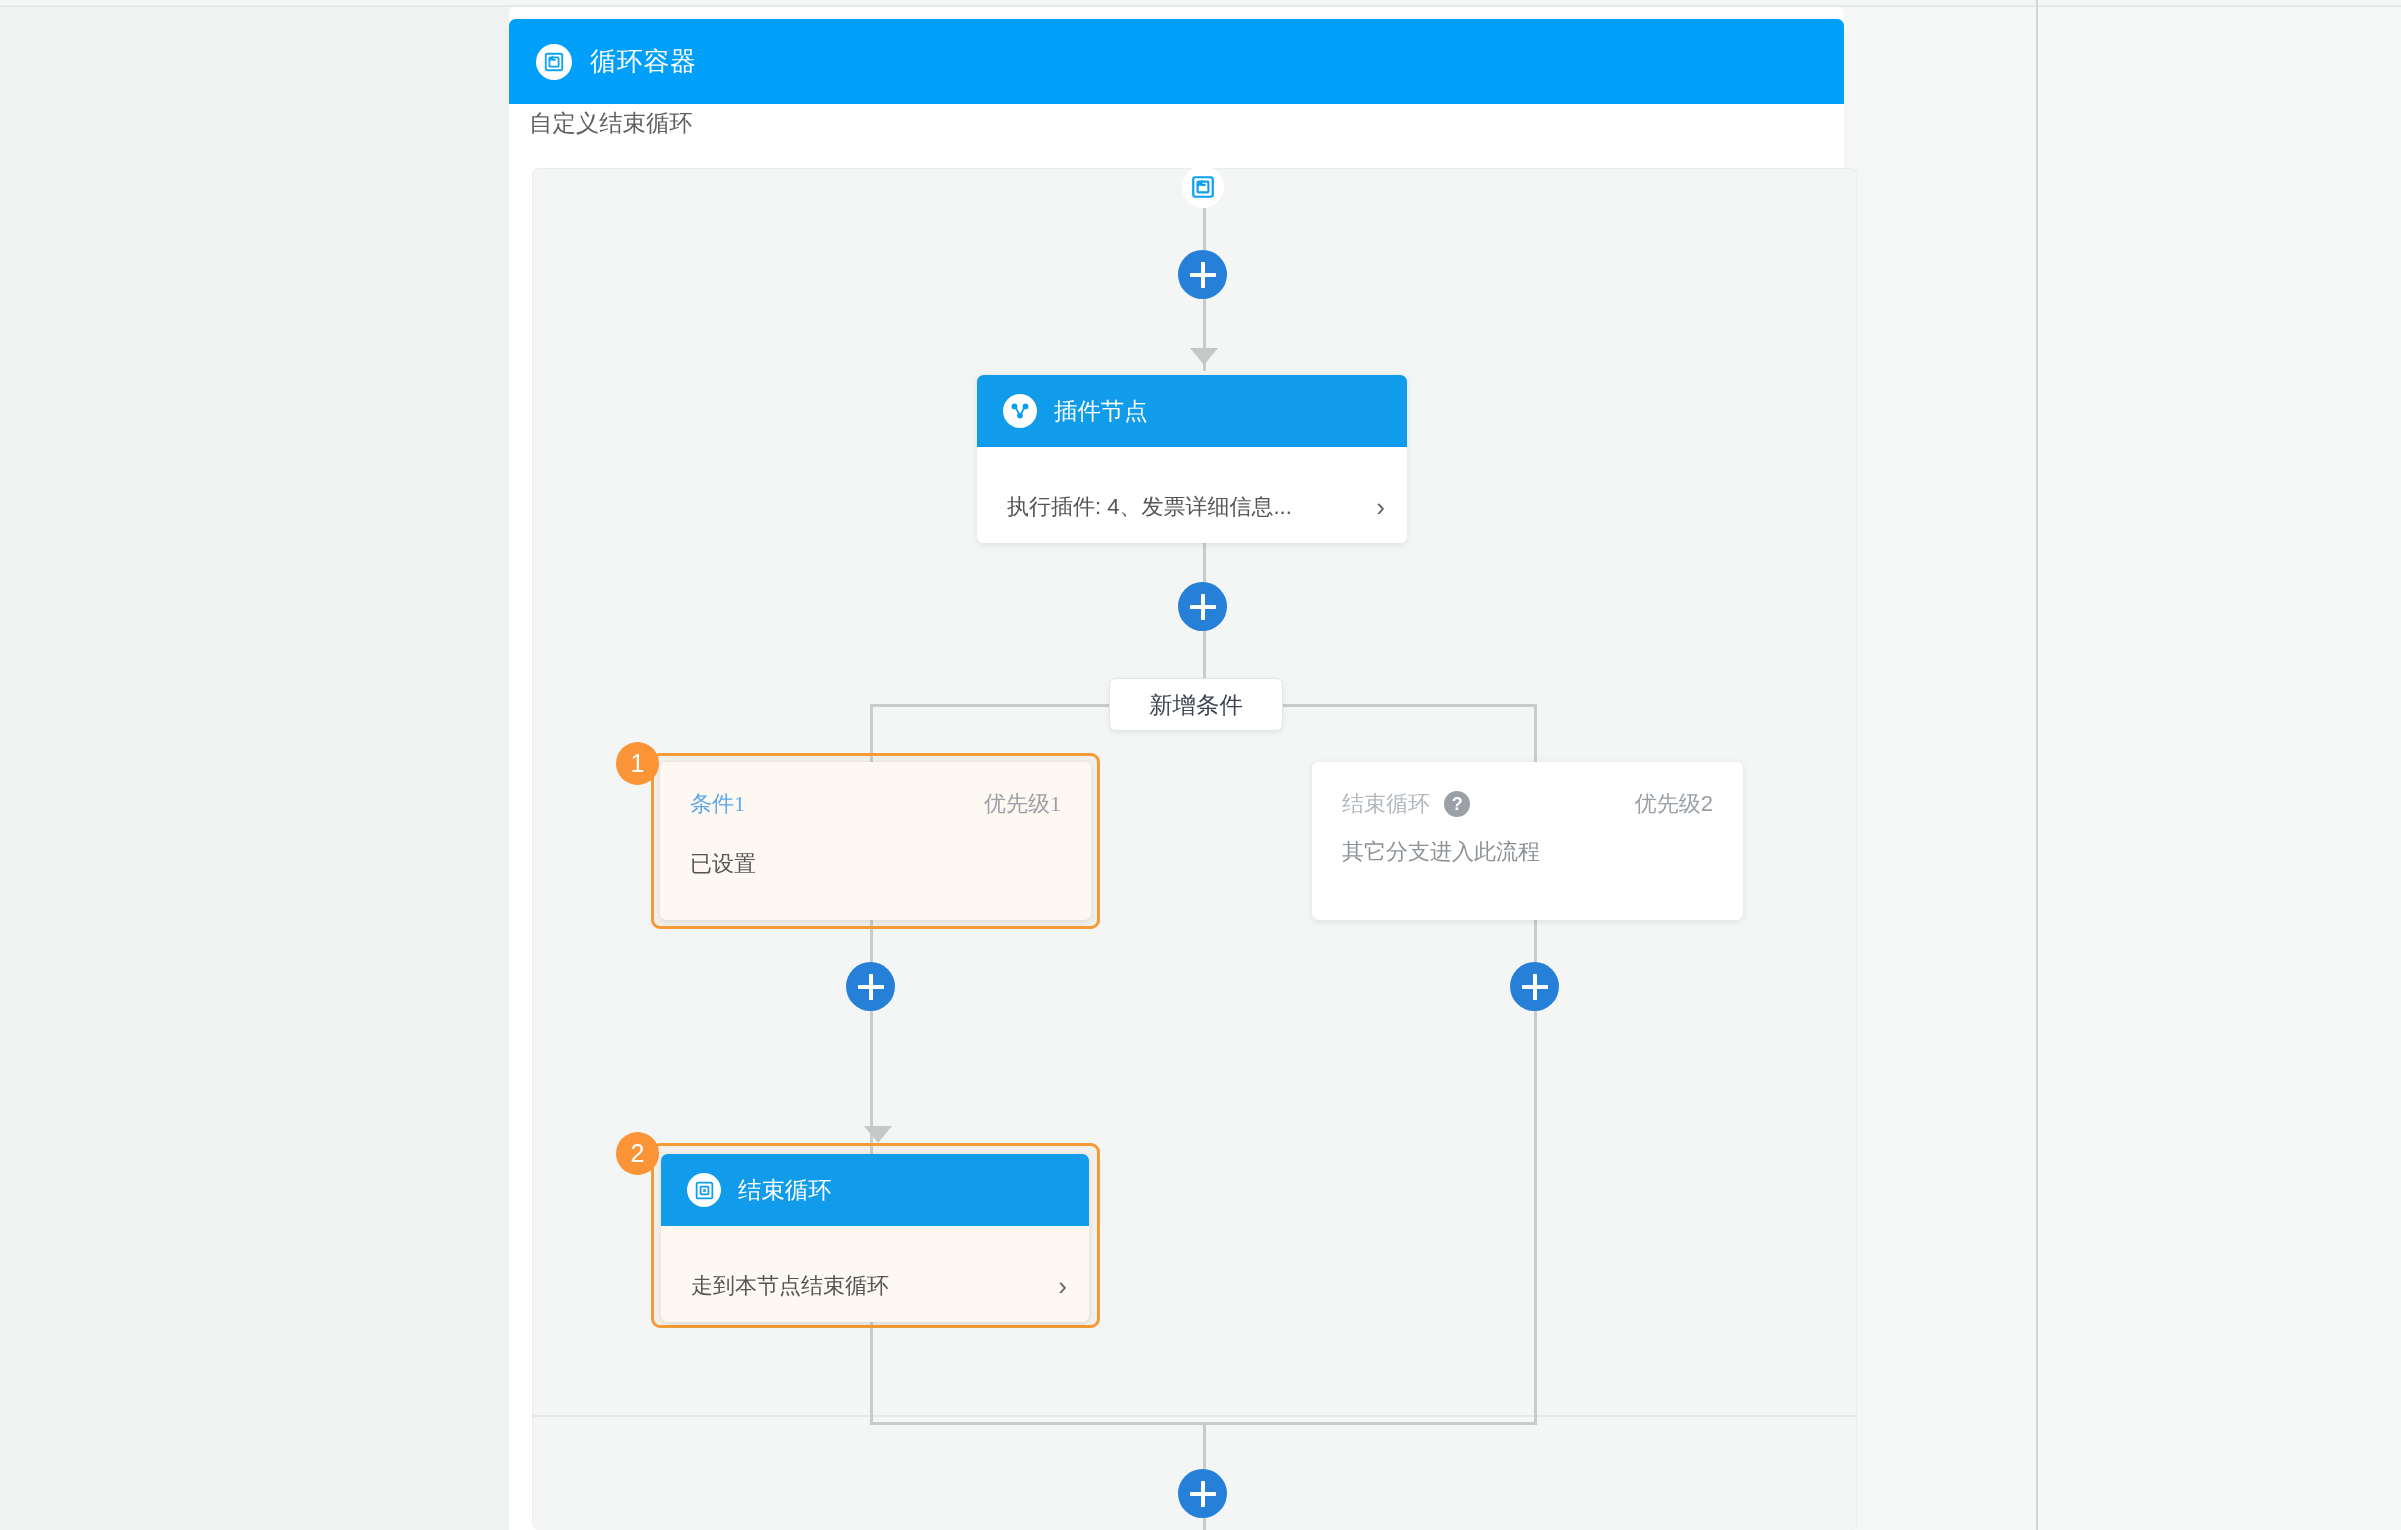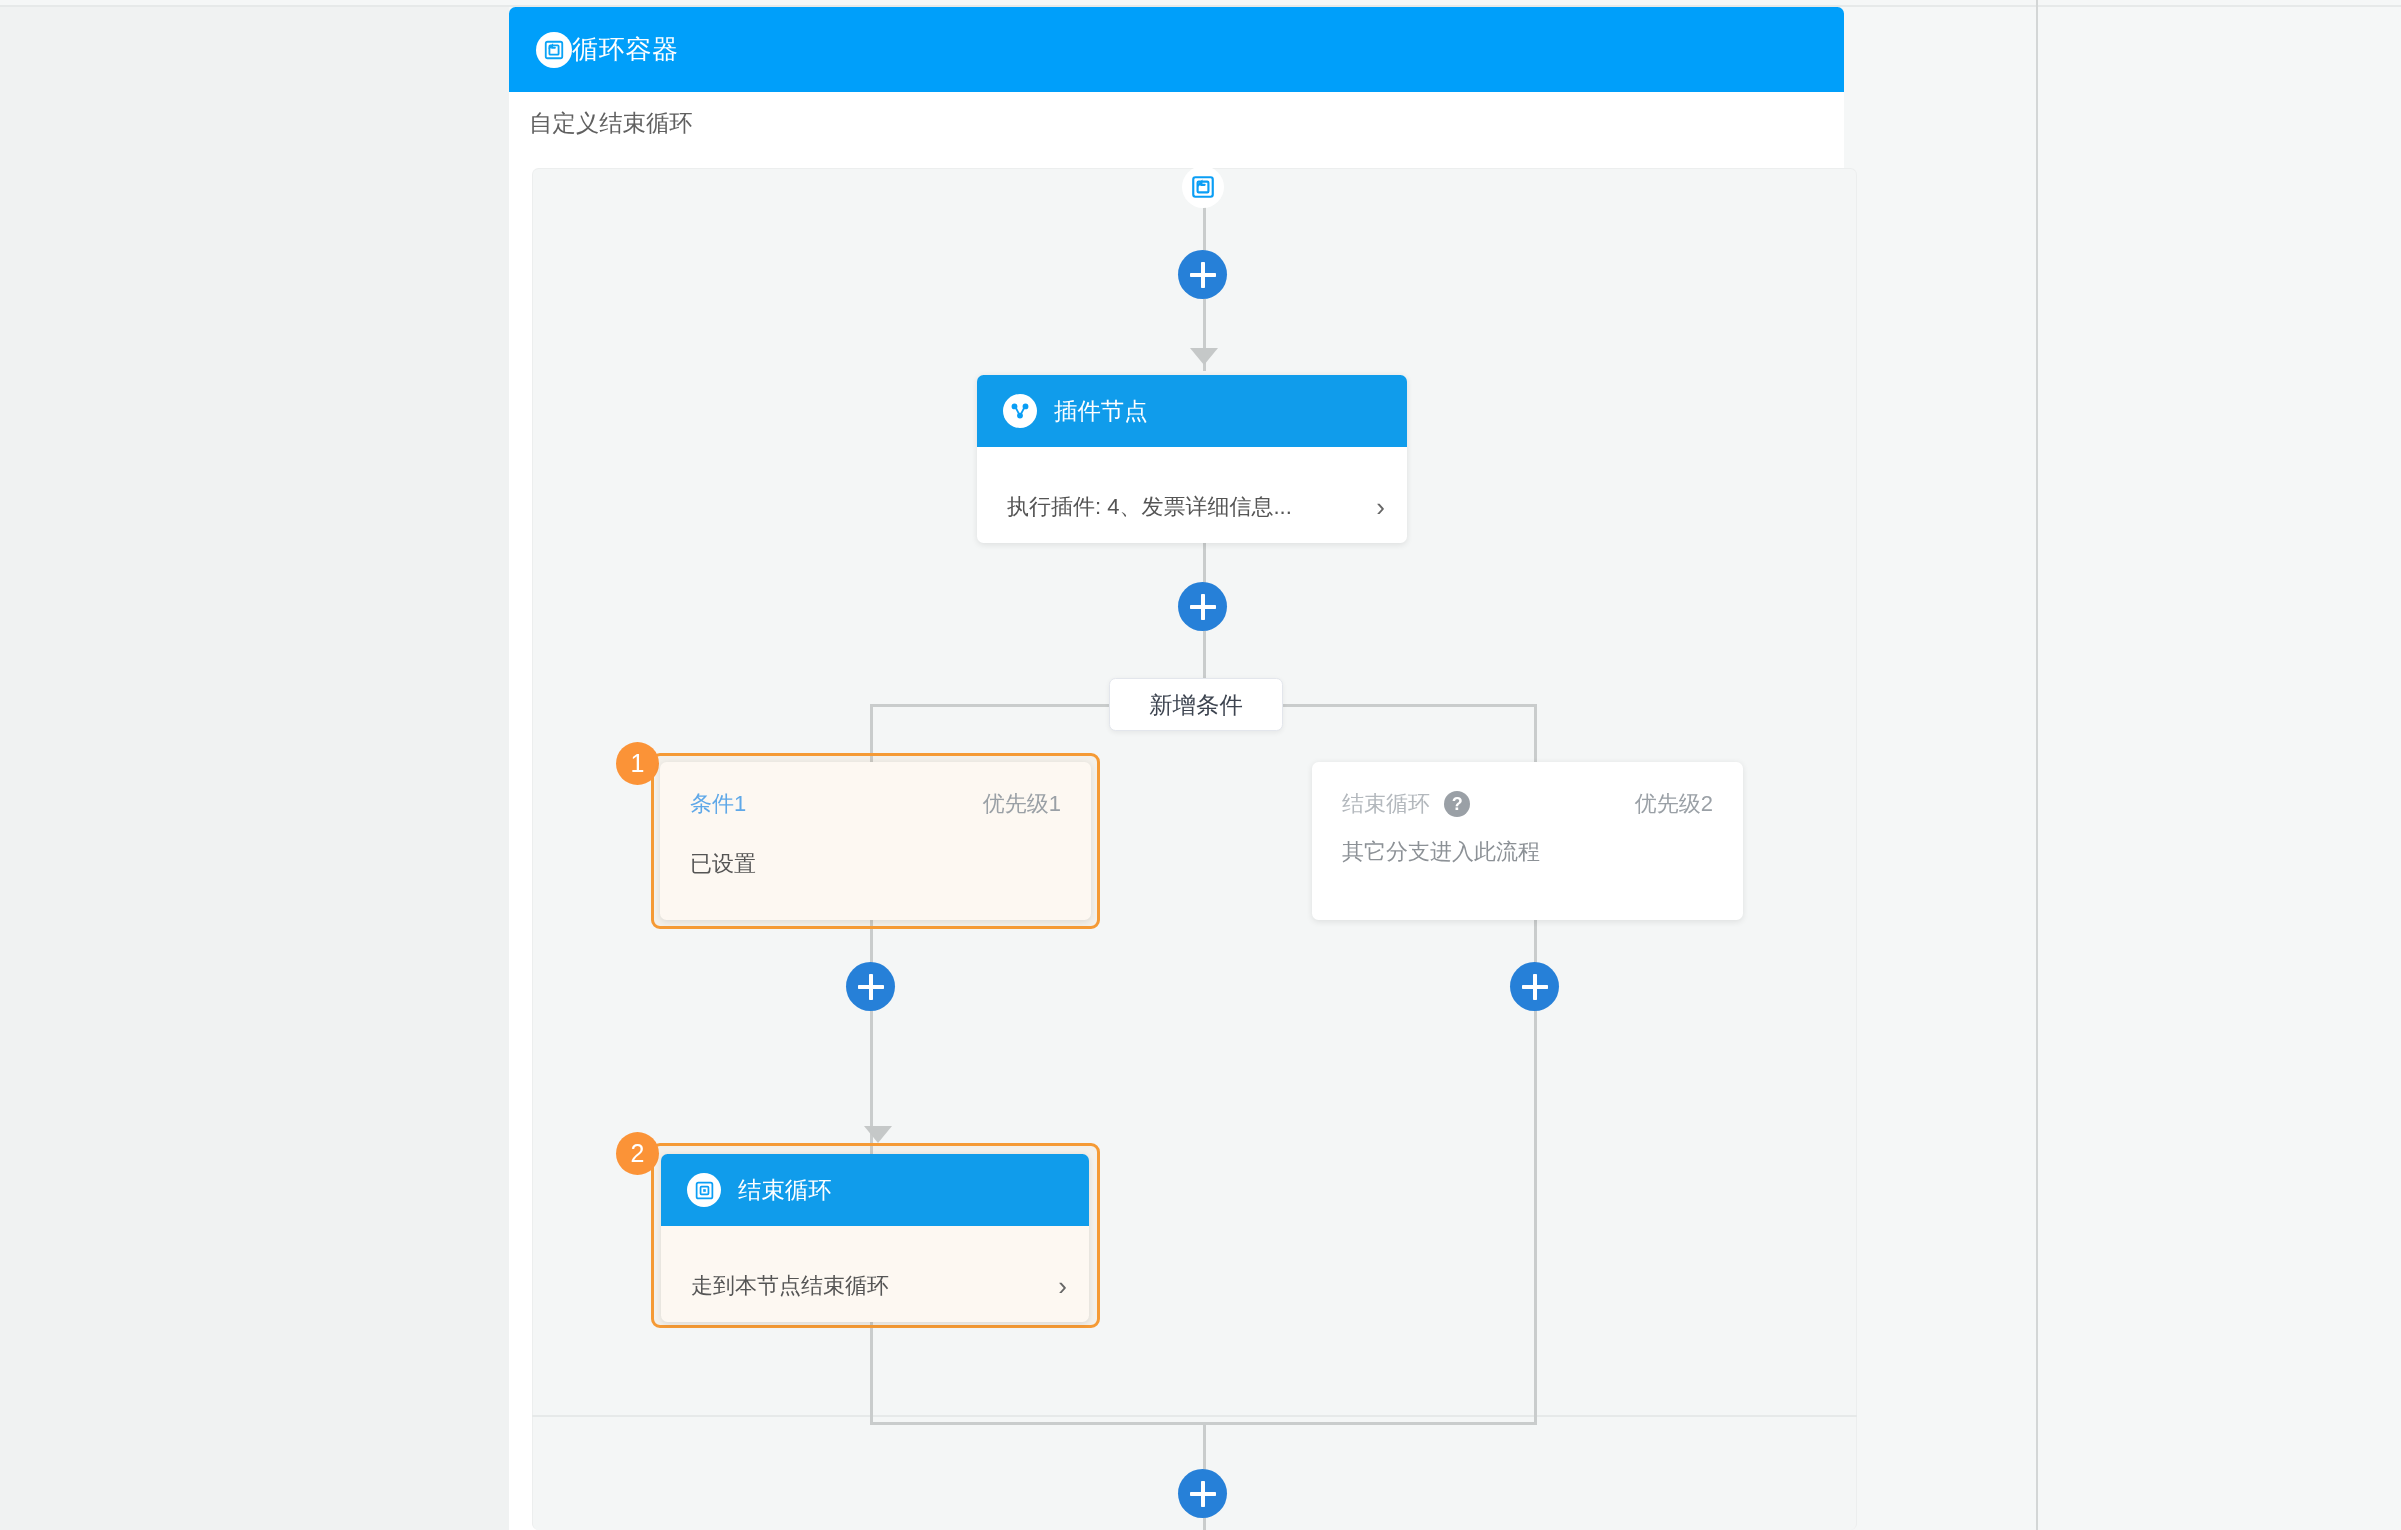--- a/index.html
+++ b/index.html
@@ -25,24 +25,24 @@
     background: #f0f2f2;
   }
 
   
   .panel {
     position: absolute; top: 7.2px; left: 509px; width: 1335px; height: 1523px;
     background: #ffffff;
     border-radius: 6.5px 6.5px 0 0;
   }
   .panel-header {
-    position: absolute; top: 0; left: 0; width: 1335px; height: 85px;
+    position: absolute; top: 12px; left: 0; width: 1335px; height: 85px;
     background: #009ffa;
     border-radius: 6.5px 6.5px 0 0;
-    display: flex; align-items: center; padding-left: 27px; 
+    display: flex; align-items: center; padding-left: 27px; gap: 18px;
   }
   .hdr-icon-circle {
     width: 36px; height: 36px; border-radius: 50%;
     background: #ffffff;
     display: flex; align-items: center; justify-content: center;
     flex: 0 0 auto;
   }
   .hdr-title {
     color: #ffffff; font-size: 26px; letter-spacing: 0.7px; font-weight: 400;
     white-space: nowrap;
@@ -239,21 +239,21 @@
     </div>
   </div>
 
   <div class="add-cond" style="left:1109px; top:678px; width:174px; height:53px;">
     <span>新增条件</span>
   </div>
 
   <div class="sel-wrap" style="left:651px; top:753px; width:449px; height:176px;">
     <div class="sel-badge">1</div>
   </div>
-  <div class="cond-card" style="left:660px; top:762px; width:431px; height:158px; background:#fdf8f2;">
+  <div class="cond-card" style="left:660px; top:762px; width:431px; height:158px; background:#fdf8f2;font-family:Liberation Serif, serif;">
     <div class="cond-row">
       <span class="cond-name">条件1</span>
       <span class="cond-prio">优先级1</span>
     </div>
     <div class="cond-desc">已设置</div>
   </div>
 
   <div class="cond-card" style="left:1312px; top:762px; width:431px; height:158px;">
     <div class="cond-row">
       <span style="display:flex;align-items:center;">

